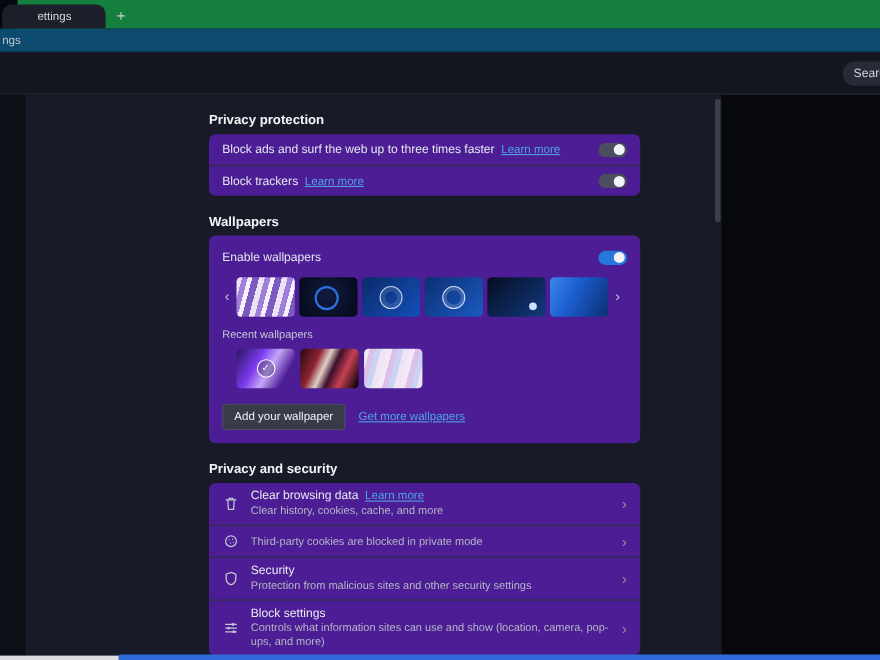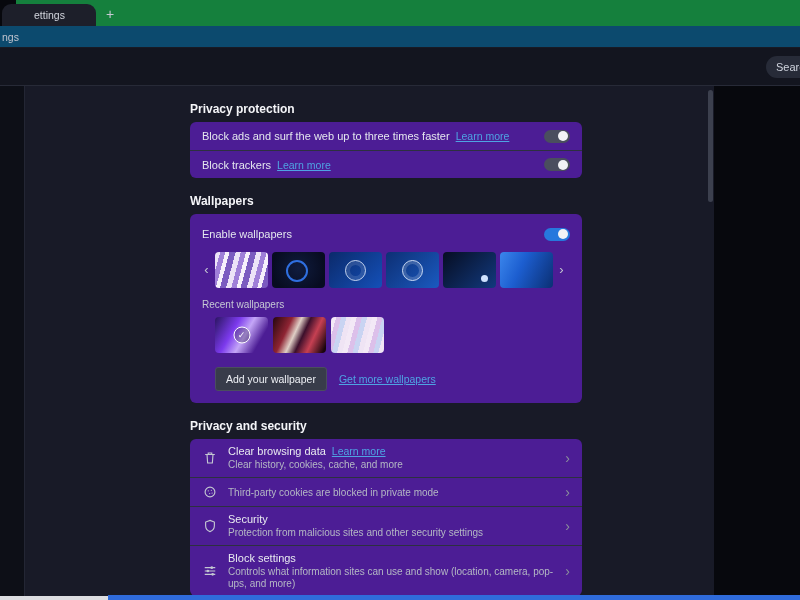--- a/index.html
+++ b/index.html
@@ -12,21 +12,21 @@
   .tab{position:absolute;left:-14px;top:4px;width:94px;height:22px;background:#1d1f2a;border-radius:9px 9px 0 0;display:flex;align-items:center;}
   .tab-title{padding-left:32px;font-size:10.5px;color:#d3d6de;white-space:nowrap;overflow:hidden;}
   .newtab{position:absolute;left:84px;top:5px;width:20px;height:18px;color:#c7cad4;font-size:14px;line-height:18px;text-align:center;border-radius:4px;}
   .addressbar{position:absolute;left:0;top:26px;width:800px;height:22px;background:#0c4a6e;border-bottom:1px solid #181a24;display:flex;align-items:center;}
   .address-text{padding-left:2px;font-size:10.5px;color:#c2c5cf;}
   .pageheader{position:absolute;left:0;top:48px;width:800px;height:38px;background:#13151f;border-bottom:1px solid #272a37;}
   .searchpill{position:absolute;left:766px;top:8px;width:80px;height:22px;border-radius:11px;background:#272b38;display:flex;align-items:center;}
   .searchpill span{padding-left:10px;font-size:11px;color:#cfd3dd;}
 
   
-  .main{position:absolute;left:0;top:86px;width:714px;height:514px;background:#181a27;overflow:hidden;}
+  .main{position:absolute;left:0;top:86px;width:656px;height:514px;background:#181a27;overflow:hidden;}
   .sidebar-strip{position:absolute;left:0;top:0;width:25px;height:514px;background:#0d0f17;border-right:1px solid #232634;}
   .scrollthumb{position:absolute;right:1px;top:4px;width:5px;height:112px;border-radius:3px;background:#3c404e;}
 
   .content{position:absolute;left:190px;top:0;width:392px;}
   h2{margin:16px 0 6px 0;font-size:12px;font-weight:700;color:#f4f5f8;}
   .card{background:#4c1d95;border-radius:6px;}
 
   
   .pp-row{display:flex;align-items:center;height:28px;padding:0 12px;gap:6px;}
   .pp-row + .pp-row{border-top:1px solid #2d3040;}
@@ -54,21 +54,21 @@
   .t4::after{content:"";position:absolute;left:16px;top:8px;width:19px;height:19px;border:1.5px solid rgba(230,240,255,.9);border-radius:50%;box-shadow:inset 0 0 0 3px rgba(255,255,255,.18);}
   .t5{background:linear-gradient(135deg,#060d22,#123a7e);}
   .t5::after{content:"";position:absolute;right:8px;bottom:6px;width:7px;height:7px;border-radius:50%;background:#cfe2ff;}
   .t6{background:linear-gradient(115deg,#3b86ec 0%,#1c5ed0 40%,#0b2f73 100%);}
   .recent-row{display:flex;gap:5px;margin-top:7px;padding-left:13px;}
   .r1{background:linear-gradient(120deg,#2a1560,#7c3aed 35%,#c4a6f7 55%,#4c1d95 80%);}
   .r2{background:linear-gradient(115deg,#24070e,#8f2433 28%,#e0cfc6 42%,#3c0f2b 55%,#c64052 72%,#1a050d 95%);}
   .r3{background:repeating-linear-gradient(105deg,#f3e9f6 0 5px,#dcc0ea 5px 10px,#c9d4f2 10px 15px,#efe4f4 15px 20px);}
   .checkwrap{position:absolute;left:50%;top:50%;transform:translate(-50%,-50%);width:17px;height:17px;border:1.5px solid #fff;border-radius:50%;background:rgba(15,15,25,.25);display:flex;align-items:center;justify-content:center;}
   .checkwrap span{color:#fff;font-size:9px;line-height:1;}
-  .wp-actions{display:flex;align-items:center;gap:12px;margin-top:14px;margin-left:13px;}
+  .wp-actions{display:flex;align-items:center;gap:12px;margin-top:14px;}
   .btn{background:#383c4a;border:1px solid #4a4e5e;color:#eef0f5;font-size:10.5px;padding:5px 10px;border-radius:3px;cursor:pointer;font-family:inherit;}
 
   
   .ps-row{display:flex;align-items:center;padding:6px 12px;gap:10px;cursor:pointer;}
   .ps-row + .ps-row{border-top:1px solid #2d3040;}
   .ps-icon{width:16px;height:16px;flex:0 0 auto;display:flex;align-items:center;justify-content:center;}
   .ps-icon svg{width:14px;height:14px;stroke:#c3c7d2;fill:none;stroke-width:1.3;}
   .ps-text{flex:1;min-width:0;}
   .ps-title{font-size:11px;color:#e8eaf0;display:flex;align-items:flex-start;gap:6px;white-space:nowrap;}
   .ps-sub{margin-top:2px;font-size:10px;color:#b4b8c4;line-height:12px;}

